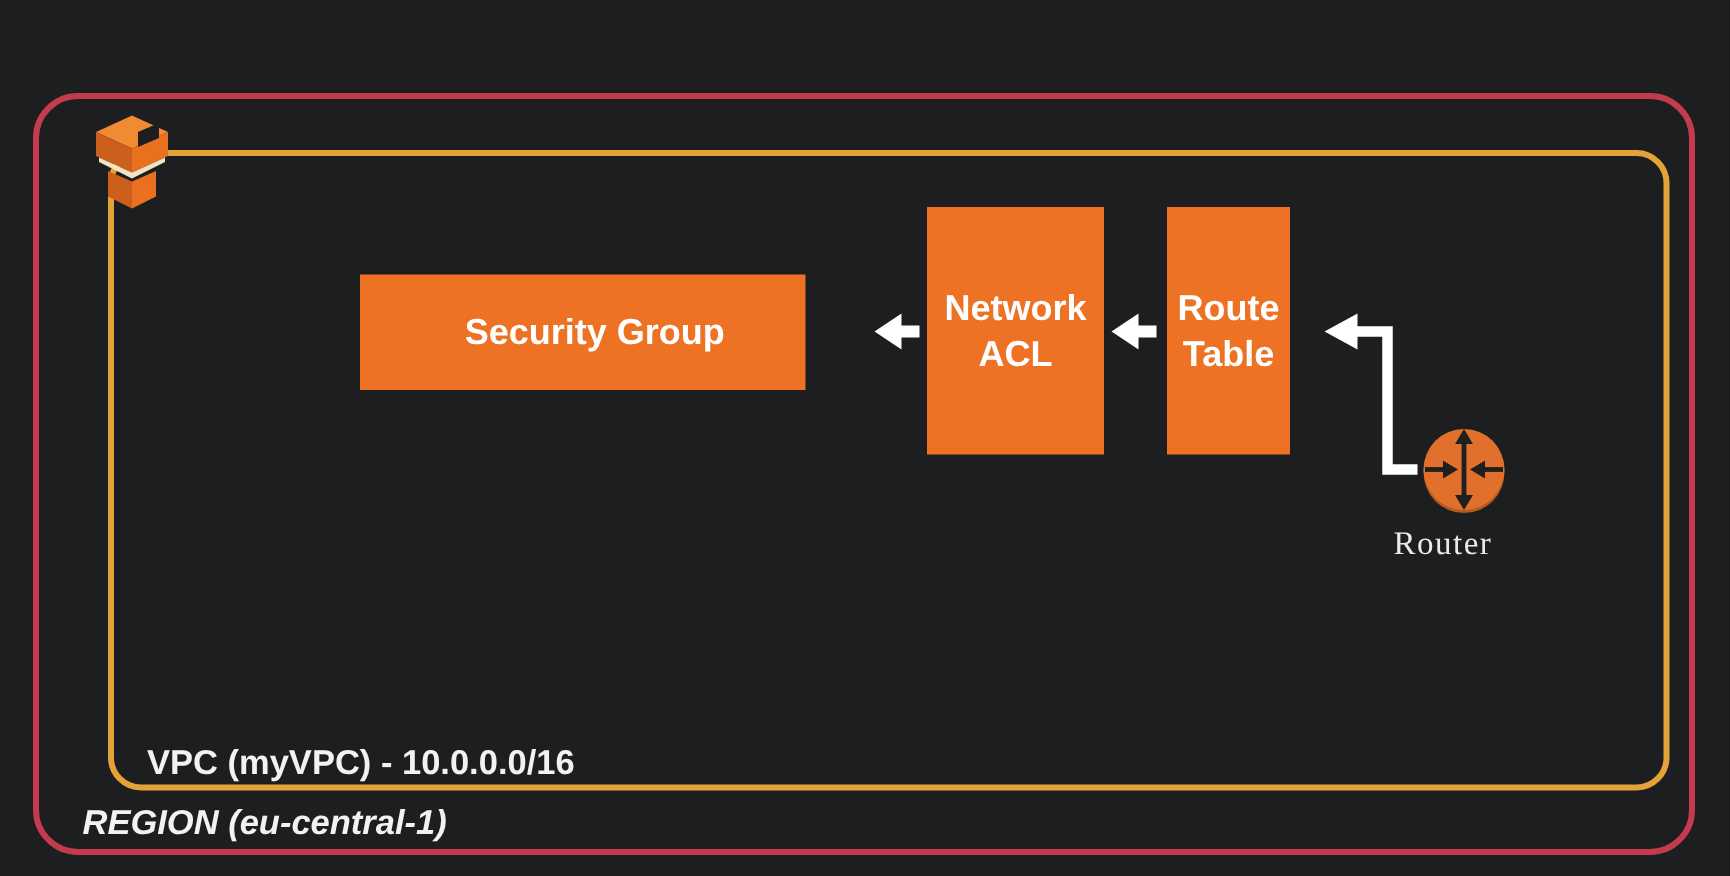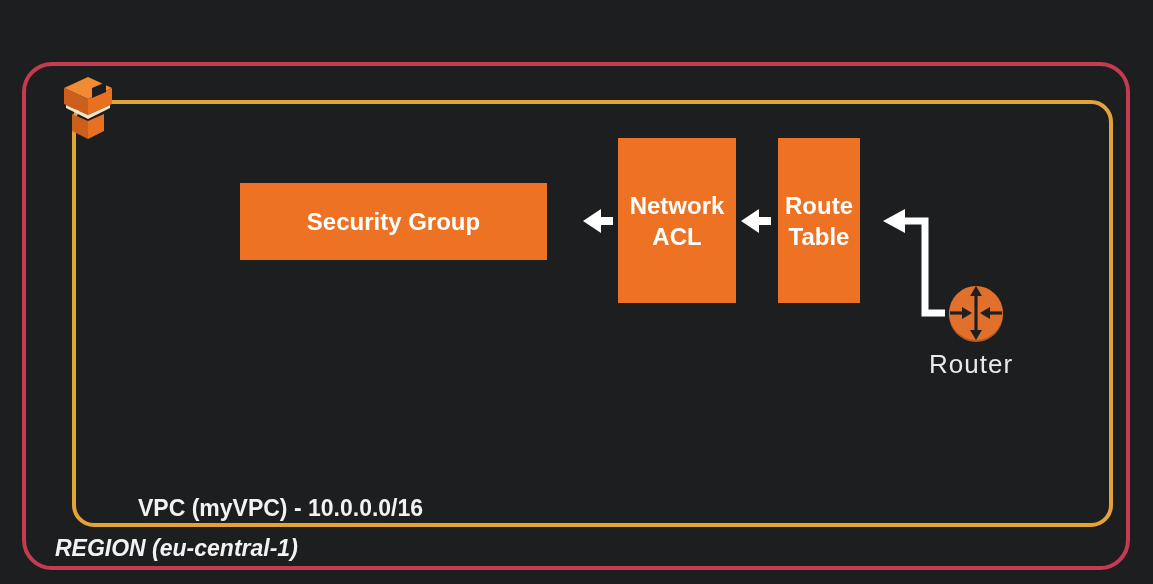--- a/index.html
+++ b/index.html
@@ -25,33 +25,33 @@
     width: 1033px; height: 419px;
     border: 4px solid #e4a339; border-radius: 22px;
   }
   .vpc-icon { position: absolute; left: 56px; top: 74px; }
   .node {
     position: absolute; background: #ed7224;
     display: flex; align-items: center; justify-content: center;
     text-align: center;
     color: #ffffff; font-weight: 700; font-size: 24px; line-height: 31px;
   }
-  .node-sg { left: 240px; top: 183px; width: 307px; height: 77px; }
+  .node-sg { left: 240px; top: 183px; width: 281px; height: 77px; padding-left: 16px; }
   .node-nacl { left: 618px; top: 138px; width: 118px; height: 165px; }
   .node-rt  { left: 778px; top: 138px; width: 82px;  height: 165px; }
   .arrow-layer { position: absolute; left: 0; top: 0; pointer-events: none; }
   .router-icon { position: absolute; left: 946px; top: 284px; }
   .router-label {
     position: absolute; left: 929px; top: 349px;
-    font-family: Liberation Sans, sans-serif;
-    font-size: 26px; color: #eaeaea; letter-spacing: 1px;
+    font-family: Liberation Serif, serif;
+    font-size: 22px; color: #eaeaea; letter-spacing: 1px;
   }
   .vpc-label {
     position: absolute; left: 98px; top: 495px;
-    font-size: 23px; font-weight: 700; color: #f2f2f2; margin-left: 40px;
+    font-size: 23px; font-weight: 700; color: #f2f2f2;
   }
   .region-label {
     position: absolute; left: 55px; top: 535px;
     font-size: 23px; font-weight: 700; color: #f2f2f2; font-style: italic;
   }
 </style>
 </head>
 <body>
 
 <div class="canvas">

